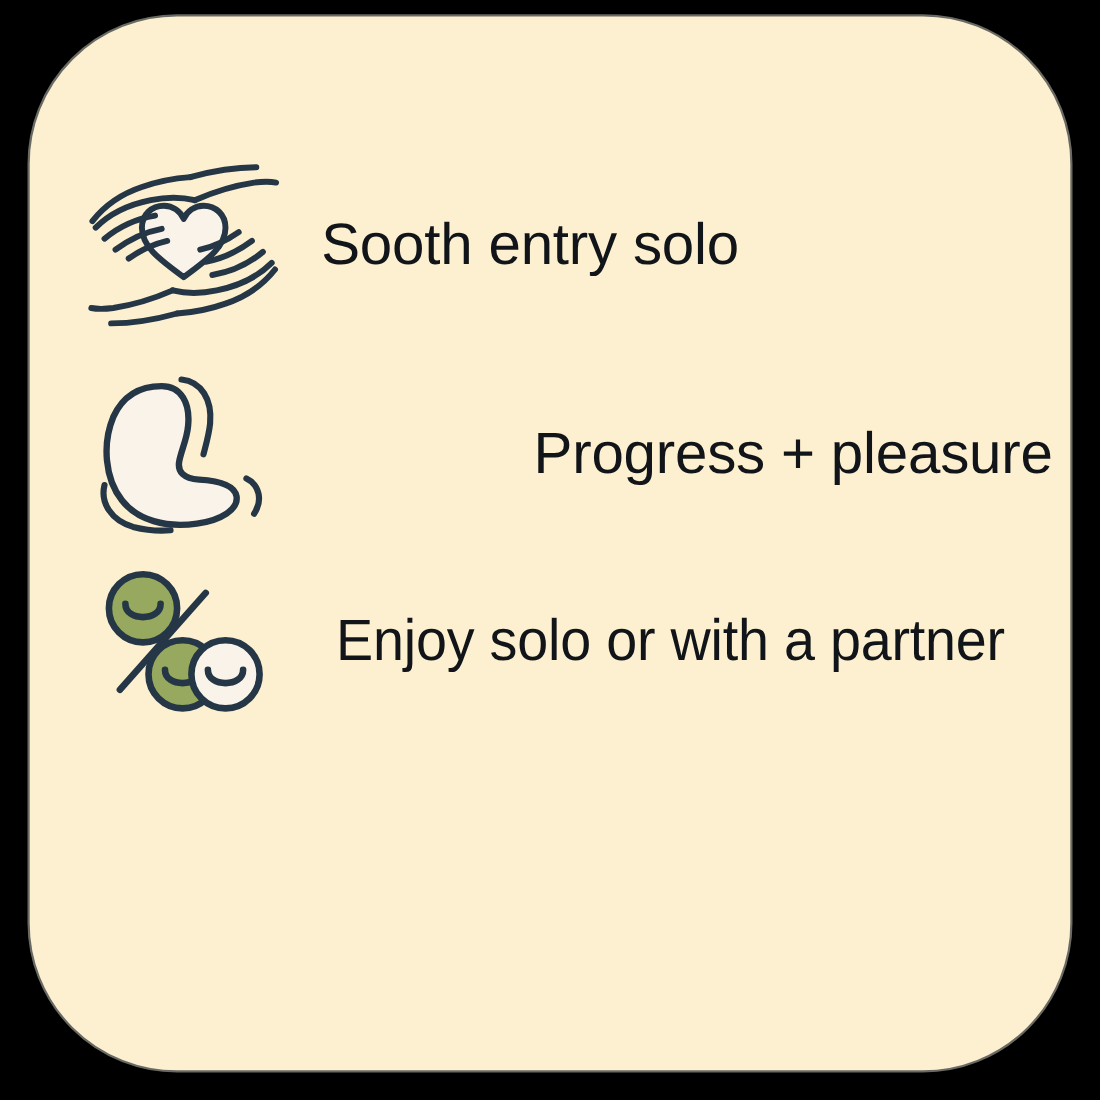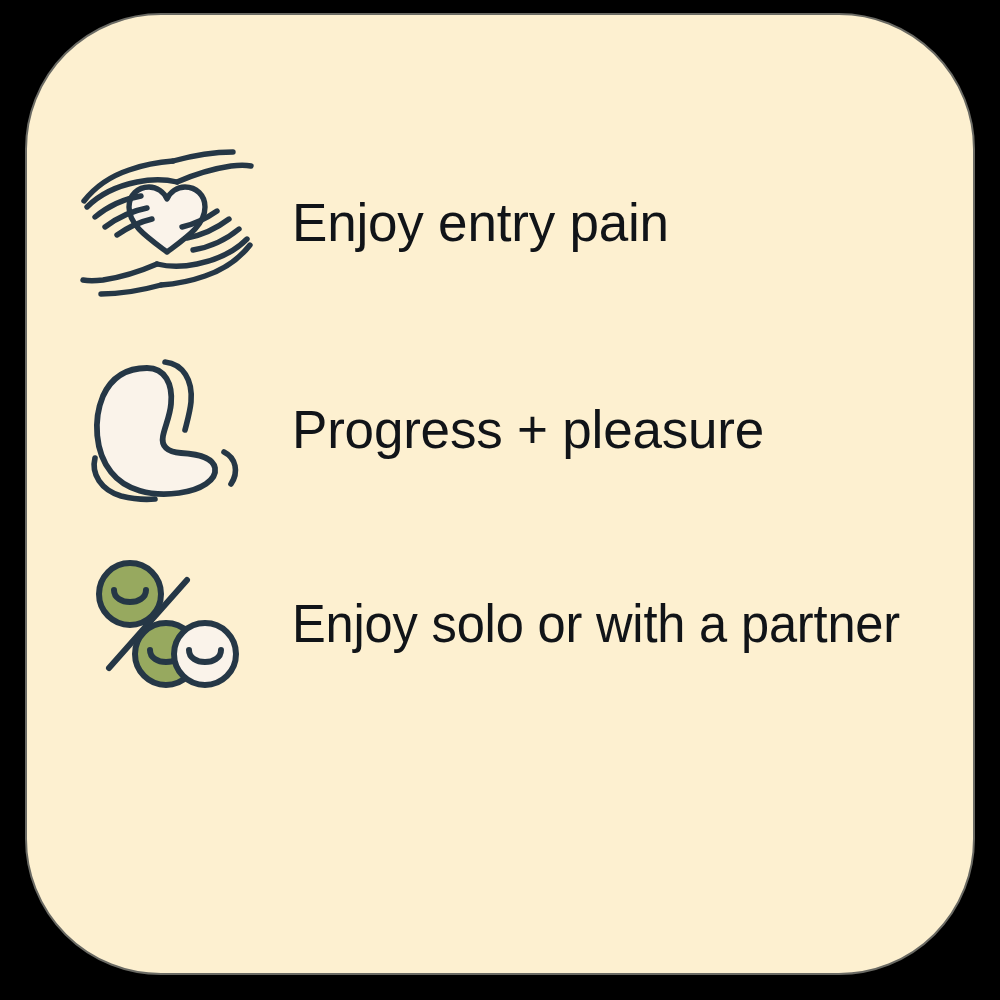--- a/index.html
+++ b/index.html
@@ -49,22 +49,22 @@
   .feature-row {
     position: absolute;
     left: 50px;
     width: 880px;
     height: 160px;
     display: flex;
     align-items: center;
   }
 
   .feature-row.r0 { top: 128px; }
-  .feature-row.r1 { top: 335px; }
-  .feature-row.r2 { top: 529px; }
+  .feature-row.r1 { top: 318px; text-align: right; }
+  .feature-row.r2 { top: 488px; text-align: center; }
   .feature-row.r3 { top: 696px; }
 
   .feature-icon {
     position: relative;
     width: 180px;
     height: 160px;
     flex: 0 0 180px;
     display: flex;
     align-items: center;
     justify-content: center;
@@ -127,21 +127,21 @@
             <path d="M166 90 C 154 102, 136 111, 116 115 C 102 118, 88 118, 76 115"></path>
 
             <path d="M158 80 C 146 90, 130 98, 112 101"></path>
             <path d="M148 70 C 136 79, 122 86, 106 89"></path>
             <path d="M136 62 C 126 69, 114 75, 101 78"></path>
 
             <path d="M76 115 C 60 122, 42 128, 22 131 C 14 132, 7 132, 2 131"></path>
             <path d="M80 136 C 62 141, 40 145, 20 145"></path>
           </svg>
         </div>
-        <div class="feature-label">Enjoy entry pain</div>
+        <div class="feature-label">Sooth entry solo</div>
       </div>
 
       <div class="feature-row r1">
         <div class="feature-icon">
           <svg width="160" height="152" viewBox="0 0 160 152" fill="none" stroke="#253746" stroke-width="5.6" stroke-linecap="round" stroke-linejoin="round">
 
             <path d="M60 14 C 78 14, 86 30, 84 50 C 83 62, 78 72, 76 82
                      C 74 92, 80 98, 94 99
                      C 112 100, 126 104, 128 114
                      C 130 126, 114 136, 92 139

